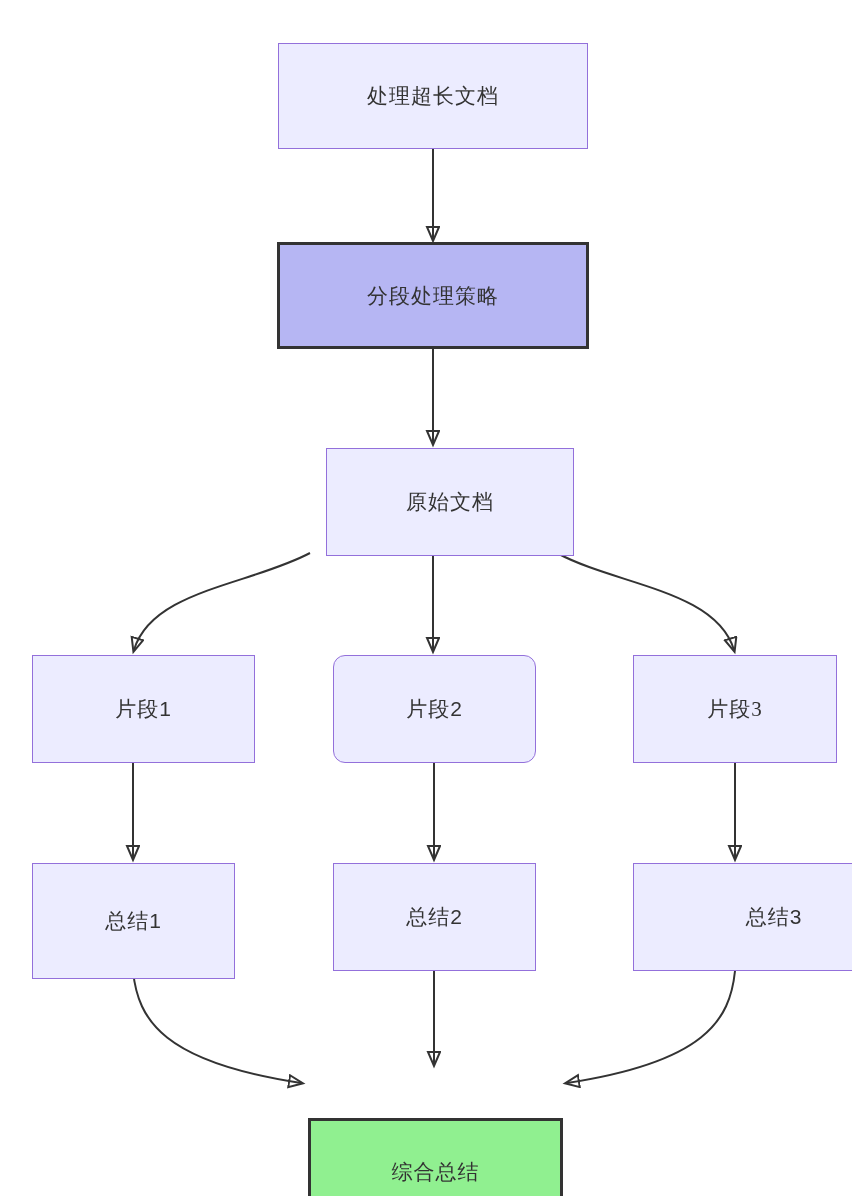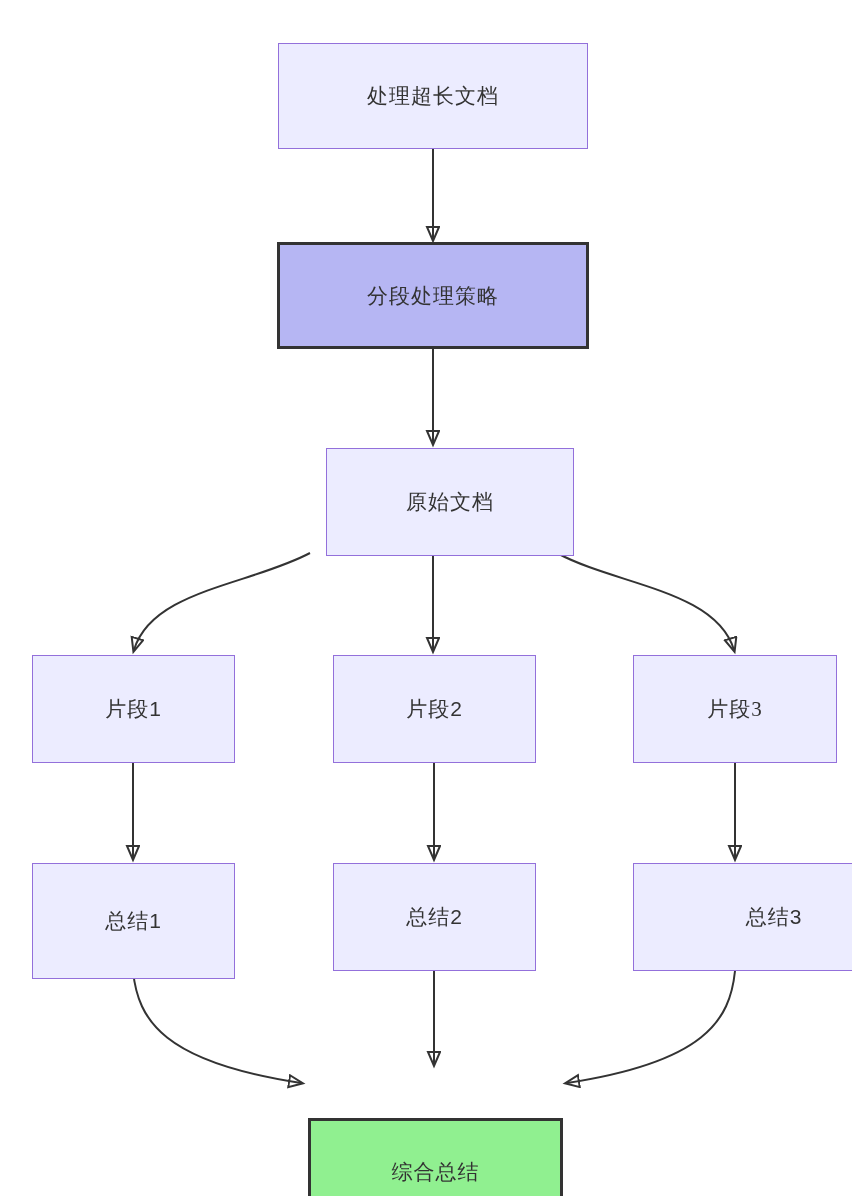--- a/index.html
+++ b/index.html
@@ -81,25 +81,25 @@
   </div>
 
   <div class="node node--highlight" style="left:277px; top:242px; width:312px; height:107px;">
     <span>分段处理策略</span>
   </div>
 
   <div class="node" style="left:326px; top:448px; width:248px; height:108px;">
     <span>原始文档</span>
   </div>
 
-  <div class="node" style="left:32px; top:655px; width:203px; height:108px;">
+  <div class="node" style="left:32px; top:655px; width:223px; height:108px;">
     <span>片段1</span>
   </div>
 
-  <div class="node" style="left:333px; top:655px; width:203px; height:108px;">
+  <div class="node" style="left:333px; top:655px; width:203px; height:108px;border-radius:12px;">
     <span>片段2</span>
   </div>
 
   <div class="node" style="left:633px; top:655px; width:204px; height:108px;font-family:Liberation Serif, serif;">
     <span>片段3</span>
   </div>
 
   <div class="node" style="left:32px; top:863px; width:203px; height:116px;">
     <span>总结1</span>
   </div>

